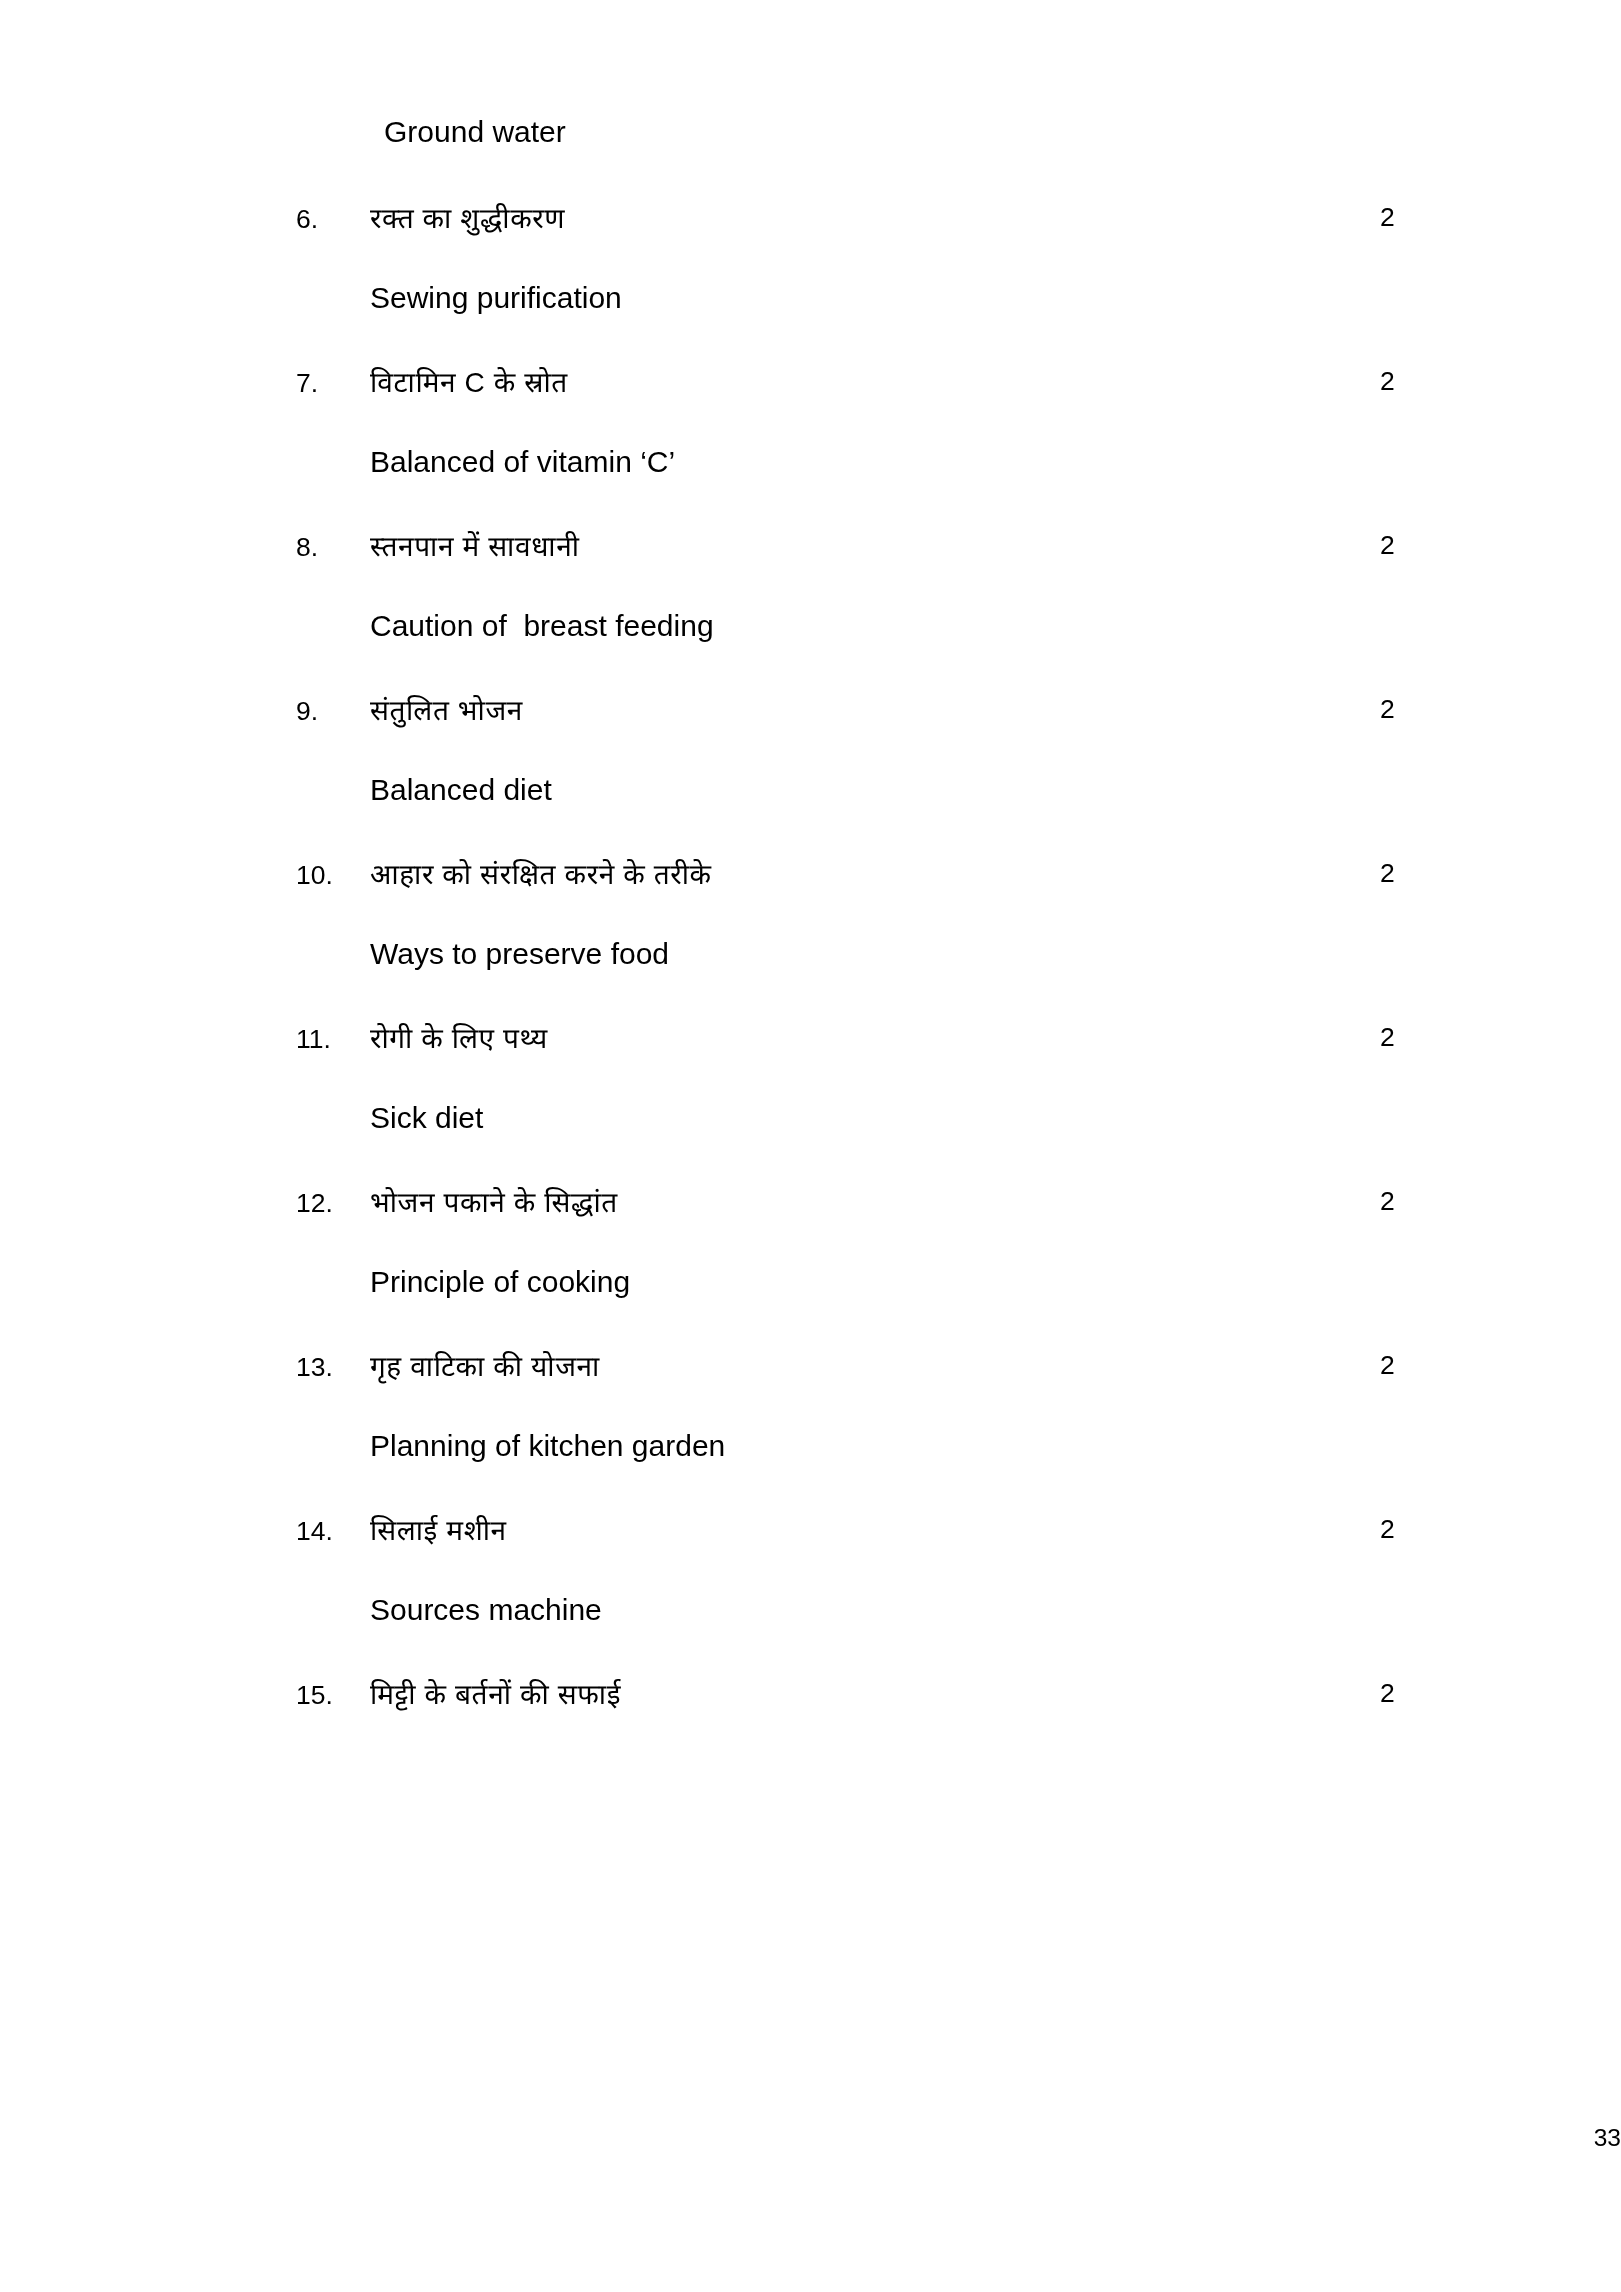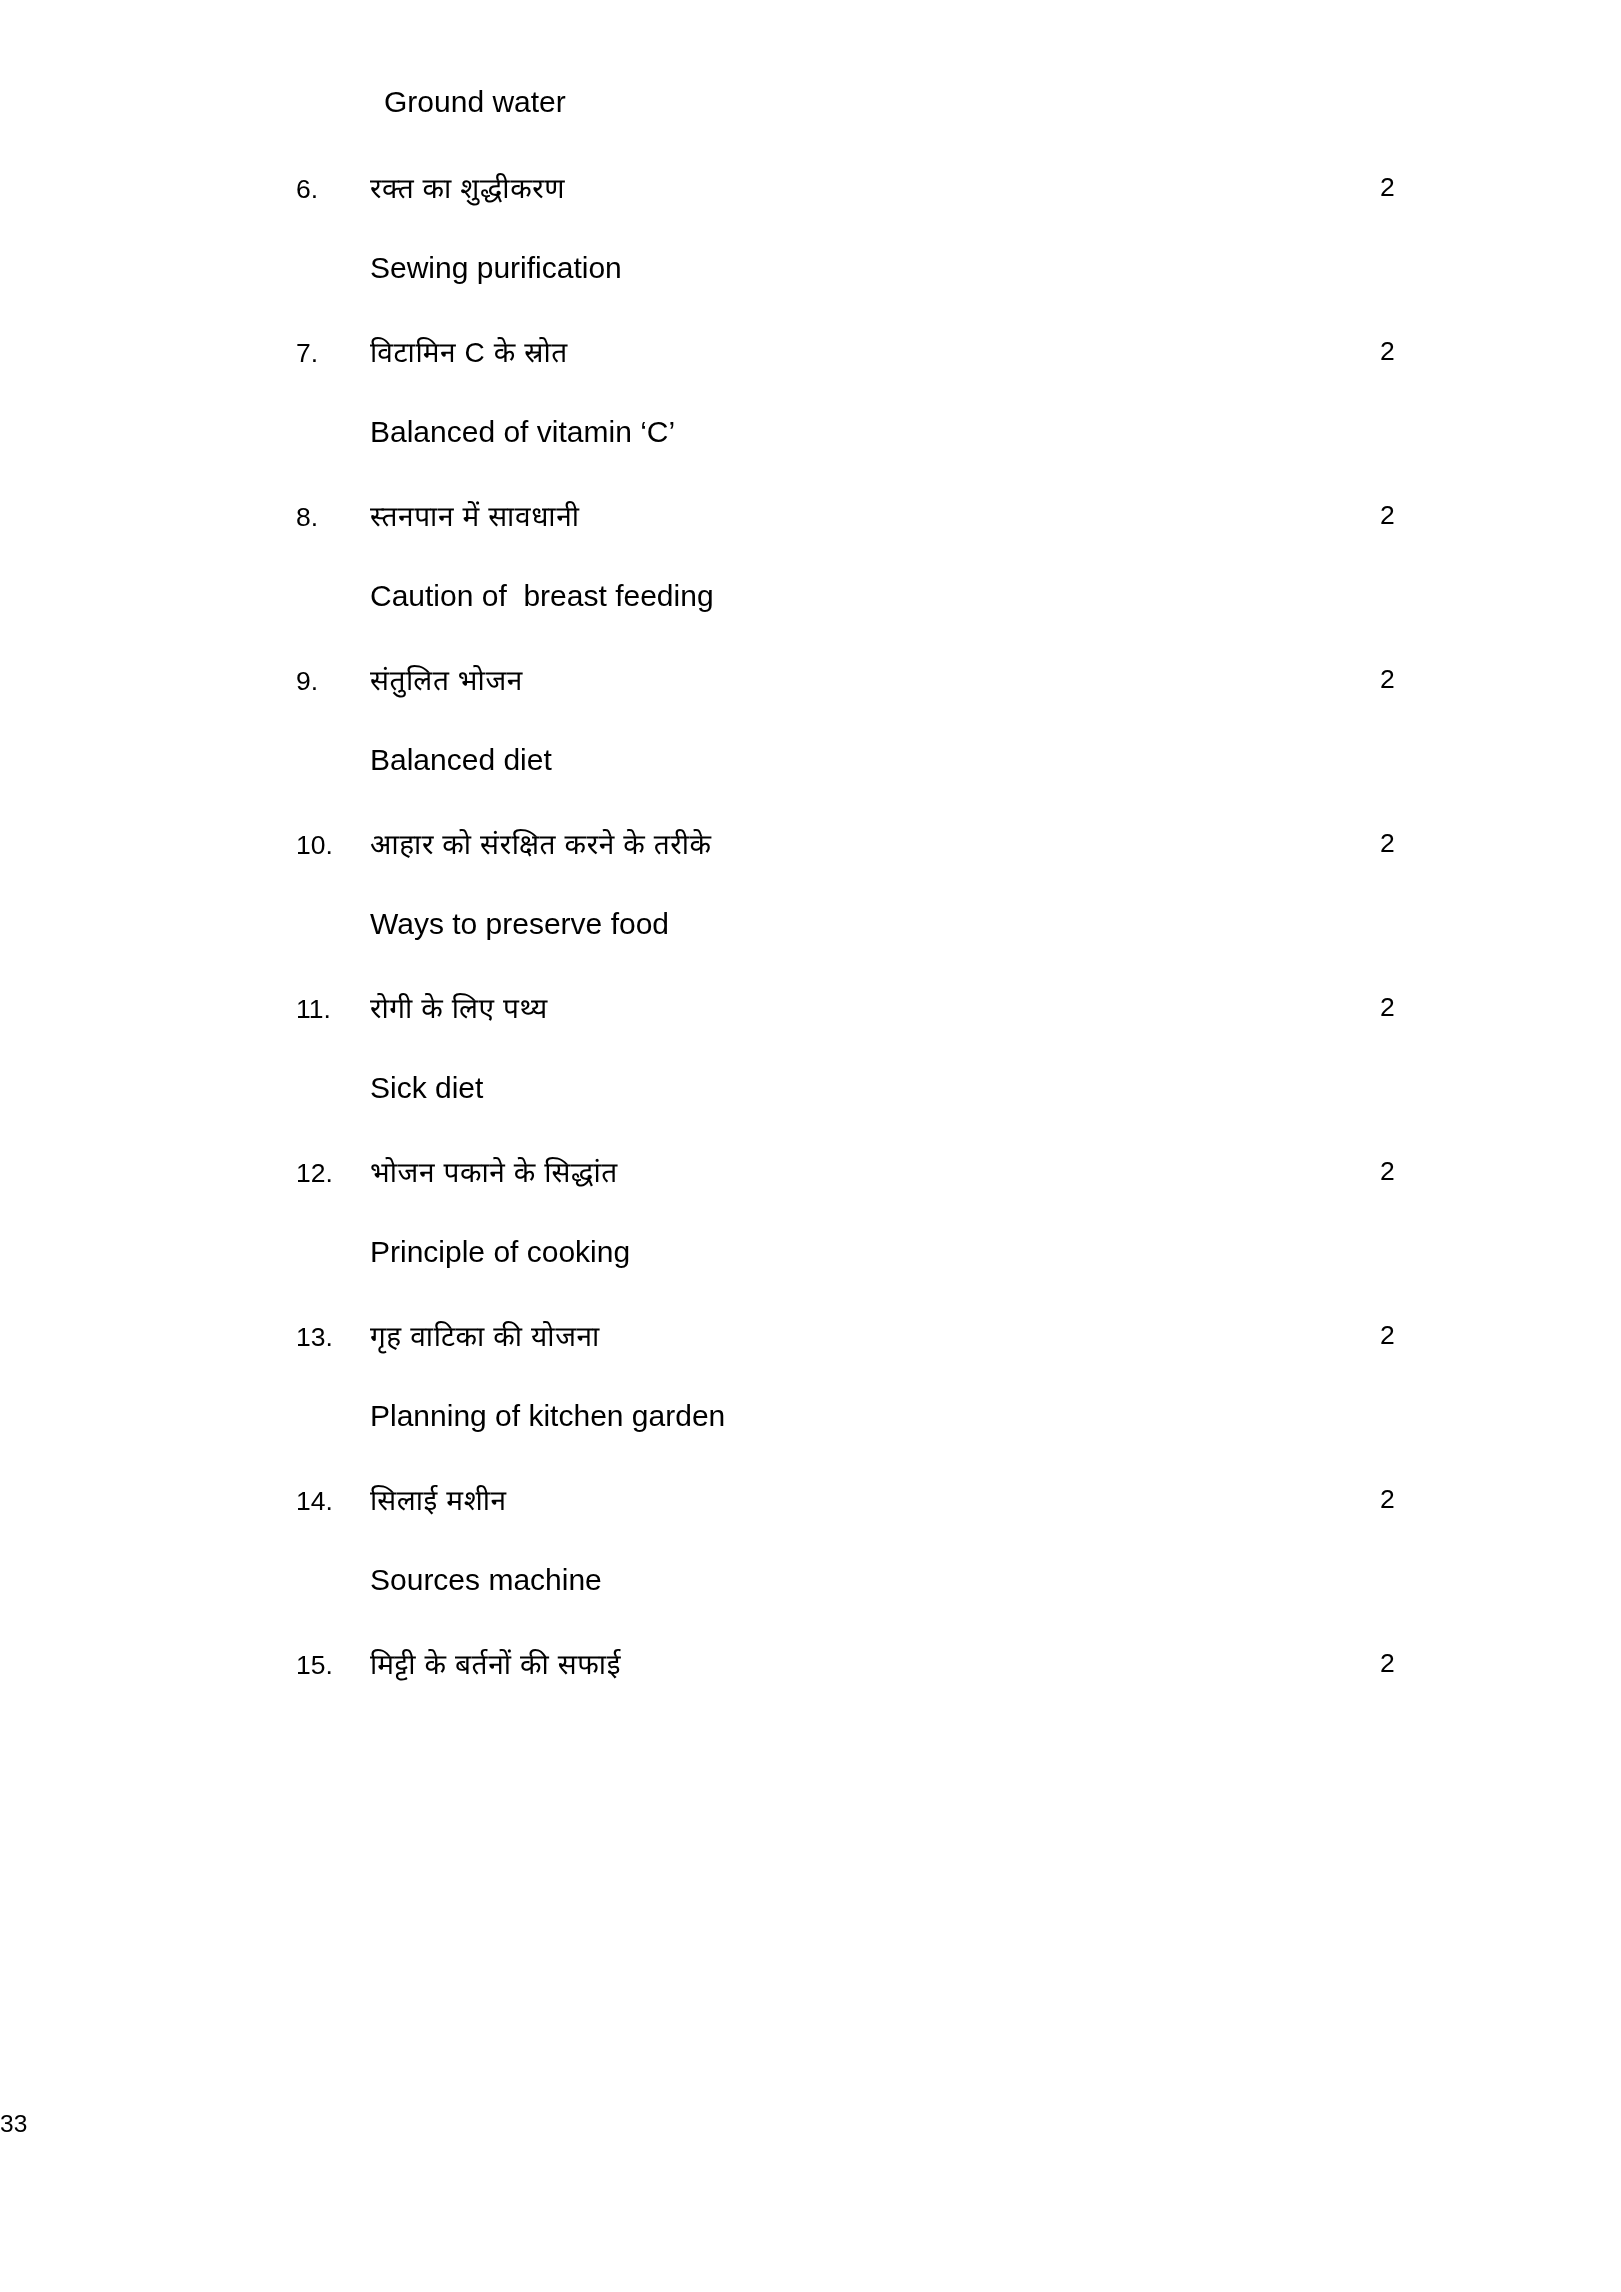--- a/index.html
+++ b/index.html
@@ -13,21 +13,21 @@
     font-family: "Liberation Sans", sans-serif;
     color: #000000;
     position: relative;
     overflow: hidden;
   }
   .page {
     position: relative;
     width: 1621px;
     height: 2293px;
     box-sizing: border-box;
-    padding: 87px 0 0 0;
+    padding: 117px 0 0 0;
   }
   .content {
     margin-left: 294px;
     margin-right: 245px;
     position: relative;
   }
   
   .cont-line {
     font-size: 30px;
     line-height: 1.0;
@@ -68,22 +68,22 @@
   .line-en {
     margin-left: 76px;
     font-size: 30px;
     margin-bottom: 47px;
     white-space: pre;
   }
   .footer {
     position: absolute;
     left: 0;
     right: 0;
-    bottom: 155px;
-    text-align: left;
+    bottom: 141px;
+    text-align: right;
     font-size: 24.5px;
   }
 </style>
 </head>
 <body>
 
 <div class="page">
   <div class="content">
 
     <div class="cont-line">Ground water</div>

